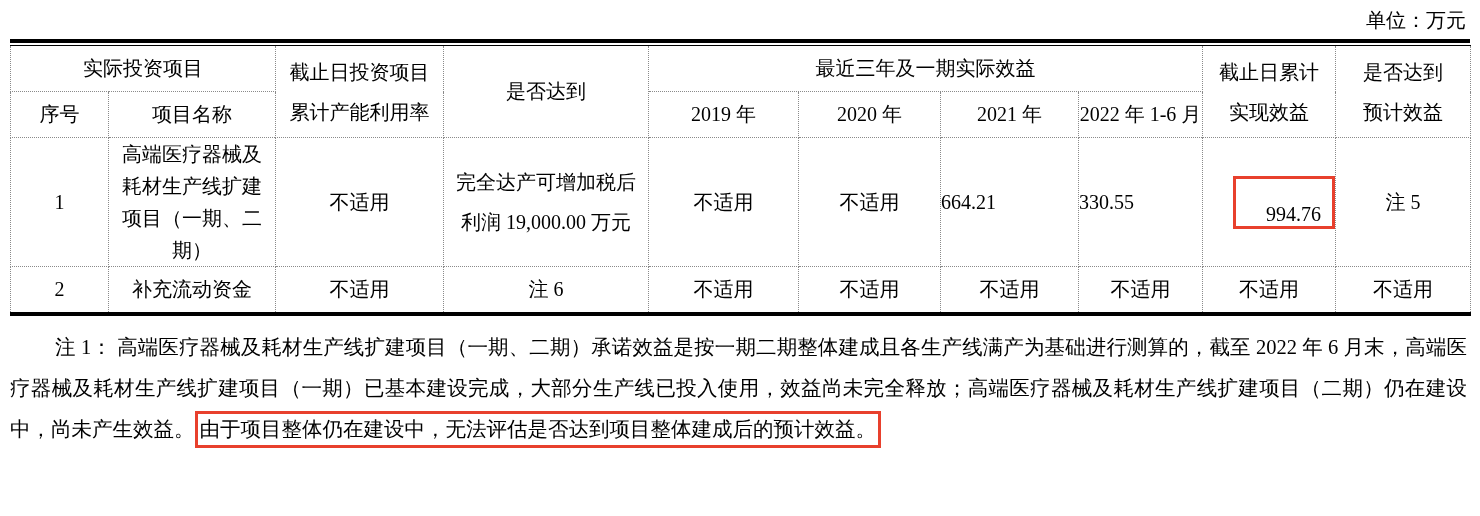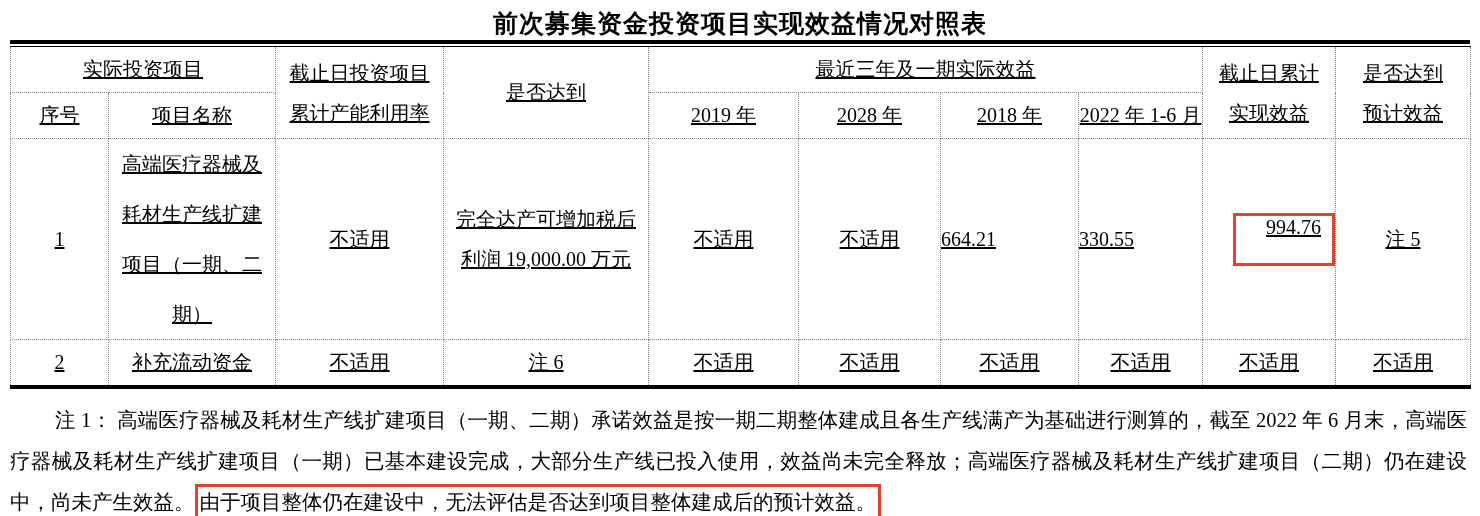--- a/index.html
+++ b/index.html
@@ -10,44 +10,44 @@
   .doc-title{text-align:center;font-size:25px;font-weight:bold;
              padding-top:7px;letter-spacing:1px;}
   .unit-line{text-align:right;font-size:20px;padding-right:14px;
              margin-top:7px;margin-bottom:5px;}
 
   .table-wrap{margin:0 10px;border-top:4px solid #000;}
   table{width:100%;border-collapse:collapse;table-layout:fixed;
         margin-top:2px;border-top:1px solid #000;border-bottom:4px solid #000;
         font-size:20px;}
   th,td{border:1px dotted #8a8a8a;font-weight:normal;text-align:center;
-        vertical-align:middle;padding:0;overflow:hidden;text-decoration:underline;}
+        vertical-align:middle;padding:0;overflow:hidden;}
   thead th{height:45px;}
   .ml{white-space:pre-line;line-height:40px;}
   .row-main td{height:128px;}
   .row-short td{height:45px;}
   td.num{text-align:left;padding-right:14px;}
-  .proj-name{line-height:50px;}
+  .proj-name{line-height:32px;}
 
-  .redbox{display:flex;align-items:flex-start;justify-content:flex-end;
+  .redbox{display:flex;align-items:flex-end;justify-content:flex-end;
           box-sizing:border-box;border:3px solid #e8402d;
           width:102px;height:53px;margin-left:auto;margin-right:0;
           padding-right:11px;}
 
   .notes{margin:11px 13px 0 10px;}
   .note{font-size:20.5px;line-height:41px;text-align:justify;
         text-indent:2.2em;margin:0;}
   .note-highlight{border:3px solid #e8402d;padding:4px 2px 5px 2px;}
 </style>
 </head>
 <body>
 
 <div class="page">
 
-  <div class="doc-title">前次募集资金投资项目实现效益情况对照表</div>
+  <div class="unit-line">单位：万元</div>
 
   <div class="table-wrap">
     <table>
       <colgroup>
         <col style="width:98px">
           <col style="width:167px">
           <col style="width:168px">
         <col style="width:205px">
           <col style="width:150px">
           <col style="width:142px">
@@ -65,22 +65,22 @@
           <th colspan="4">最近三年及一期实际效益</th>
           <th rowspan="2" class="ml">截止日累计
 实现效益</th>
           <th rowspan="2" class="ml">是否达到
 预计效益</th>
         </tr>
         <tr>
           <th>序号</th>
           <th>项目名称</th>
           <th>2019 年</th>
-          <th>2028 年</th>
-          <th>2018 年</th>
+          <th>2020 年</th>
+          <th>2021 年</th>
           <th>2022 年 1-6 月</th>
         </tr>
       </thead>
       <tbody>
         <tr class="row-main">
           <td>1</td>
           <td class="ml proj-name">高端医疗器械及
 耗材生产线扩建
 项目（一期、二期）</td>
           <td>不适用</td>

